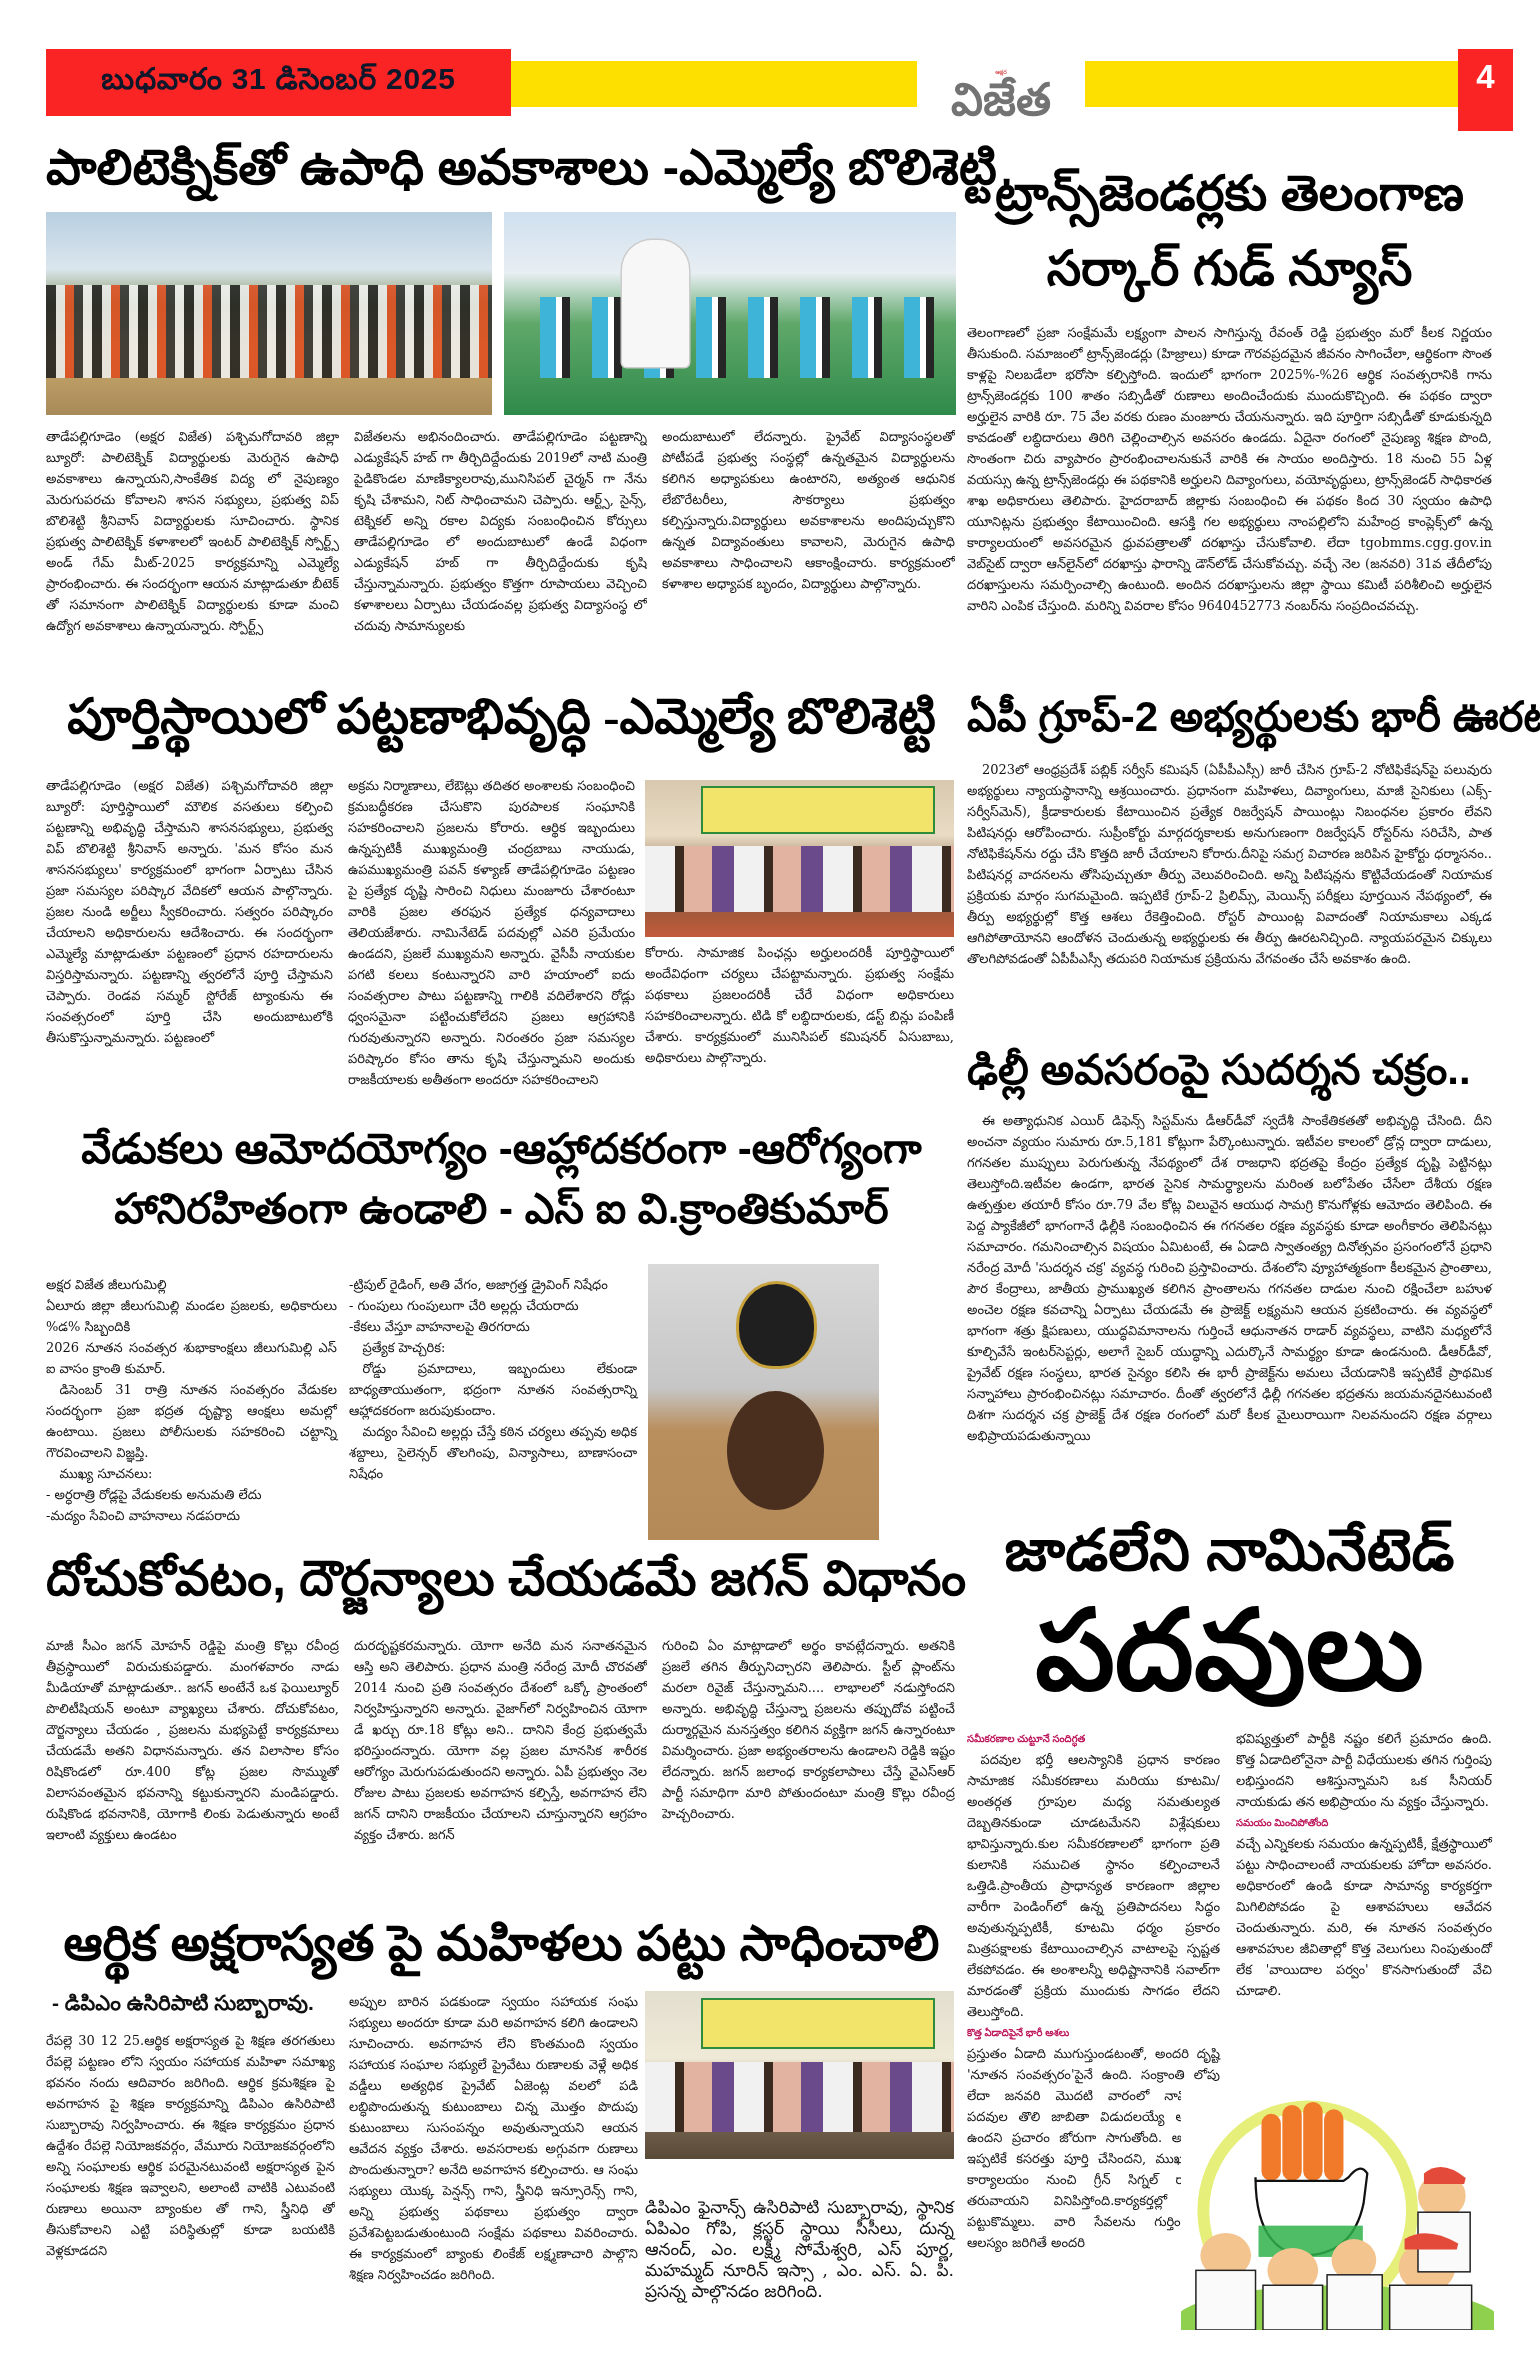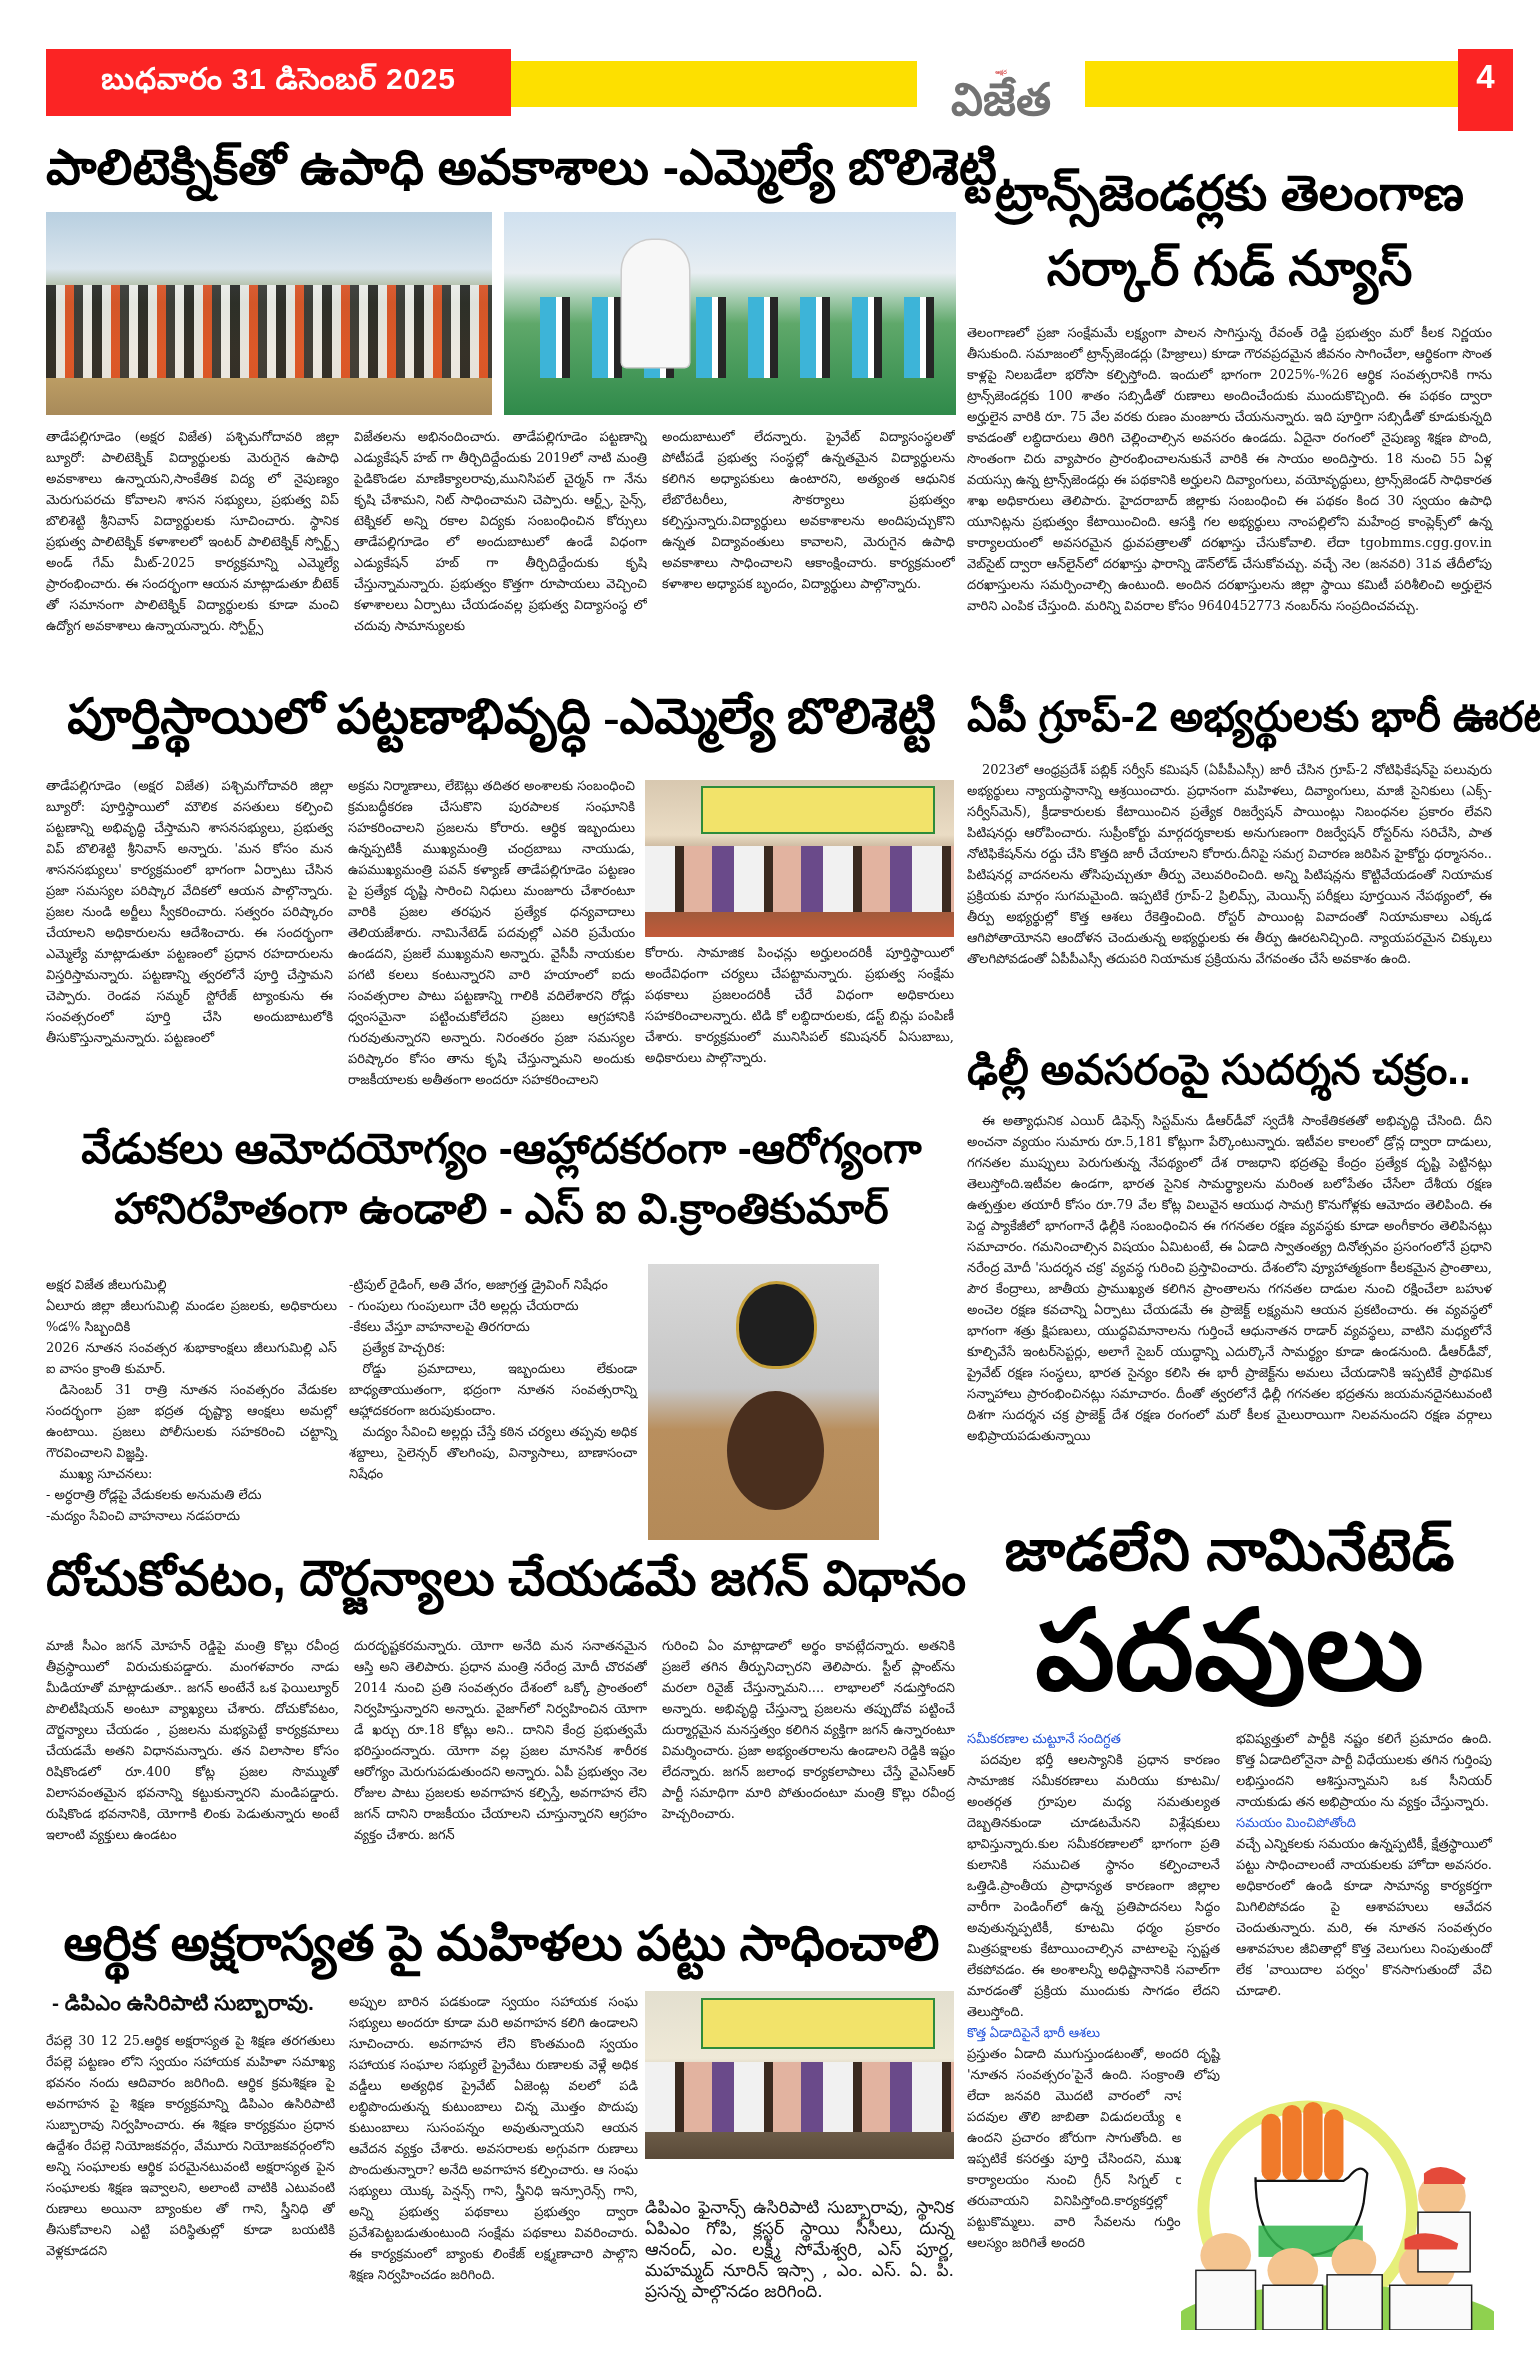--- a/index.html
+++ b/index.html
@@ -3,21 +3,21 @@
 <meta charset="utf-8">
 <style>
   html, body { margin:0; padding:0; background:#ffffff; }
   body { width:1541px; height:2377px; position:relative; overflow:hidden;
          font-family:"DejaVu Serif", serif; color:#111; }
   .abs { position:absolute; }
 
   
   .date-box { left:46px; top:49px; width:465px; height:67px; background:#fb2424;
               display:flex; align-items:center; justify-content:center; }
-  .date-text { color:#ffffff; font-family:"Liberation Sans", sans-serif; font-weight:bold;
+  .date-text { color:#0f172a; font-family:"Liberation Sans", sans-serif; font-weight:bold;
                font-size:30px; letter-spacing:0.7px; }
   .yellow-bar { left:511px; top:61px; width:947px; height:46px; background:#fde000; }
   .logo { left:917px; top:61px; width:168px; height:69px; background:#fff;
           display:flex; flex-direction:column; align-items:center; justify-content:center; }
   .logo-tag { font-size:6px; color:#c22; font-family:"Liberation Sans", sans-serif; }
   .logo-name { font-family:"Liberation Sans", sans-serif; font-weight:bold; font-size:45px;
                color:#737373; line-height:45px; }
   .page-no-box { left:1458px; top:49px; width:55px; height:82px; background:#fb2424;
                  display:flex; align-items:flex-start; justify-content:center; }
   .page-no { color:#fff; font-family:"Liberation Sans", sans-serif; font-weight:bold;
@@ -27,21 +27,21 @@
   .hl { font-family:"Liberation Sans", sans-serif; font-weight:900; color:#000; text-align:center;
         white-space:nowrap; line-height:1.15; }
   .hl-big { font-size:49px; }
   .hl-mid { font-size:42px; }
   .hl-huge { font-size:112px; line-height:1; }
 
   
   .cols { display:flex; gap:15px; }
   .col { flex:1; font-size:13px; line-height:21px; text-align:justify; overflow:hidden; }
   .body-text { font-size:13px; line-height:21px; text-align:justify; }
-  .sub-red { color:#1d4ed8; font-family:"Liberation Sans", sans-serif; font-weight:normal; font-size:13px; }
+  .sub-red { color:#be185d; font-family:"Liberation Sans", sans-serif; font-weight:bold; font-size:10px; }
 
   
   .photo { overflow:hidden; }
   .photo-field { background:linear-gradient(#b8cfe0 0%, #dbe6ee 28%, #8e9e6c 45%, #c9a96a 70%, #a88a5a 100%); }
   .photo-crowd { position:absolute; left:0; right:0; top:36%; height:46%;
     background:repeating-linear-gradient(90deg,#1c1c1c 0 10.4px,#eee 10.4px 19.4px,#e04a1c 19.4px 28px,#2d2d2d 28px 37px,#f4f4f4 37px 46px); opacity:.85; }
   .photo-runners { background:linear-gradient(#cfe0ef 0%, #e8eef2 30%, #5fa86a 55%, #2f8a4a 100%); }
   .runner-row { position:absolute; left:8%; right:4%; top:42%; height:40%;
     background:repeating-linear-gradient(90deg,#3db4d8 0 16.4px,#ffffff 16.4px 22.4px,#262626 22.4px 30px,transparent 30px 52px); }
   .man-white { position:absolute; left:26%; top:14%; width:67px; height:127px; background:#f7f7f7;

